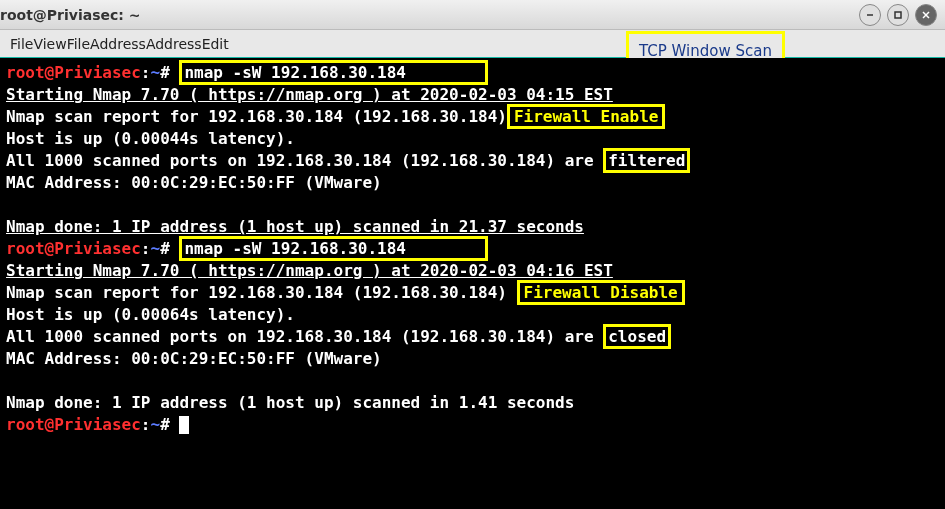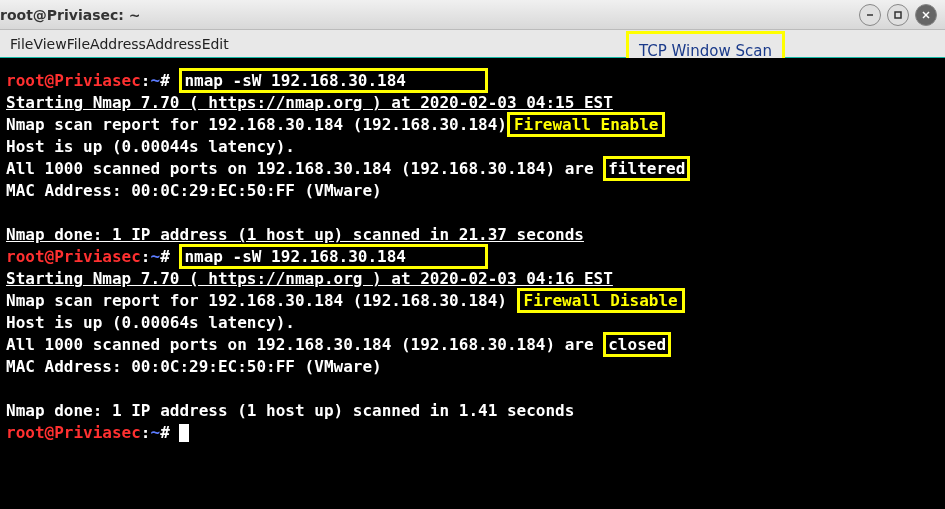--- a/index.html
+++ b/index.html
@@ -66,21 +66,21 @@
       color: #1a3a8a;
       font-weight: 500;
       background: #e8e8e8;
     }
     .terminal {
       background: #000;
       color: #fff;
       font-family: "DejaVu Sans Mono", "Courier New", monospace;
       font-size: 16px;
       line-height: 22px;
-      padding: 12px 6px;
+      padding: 4px 6px;
       height: calc(100% - 58px);
       white-space: pre;
       position: relative;
       font-weight: bold;
     }
     .red { color: #ff3030; }
     .blue { color: #5c7cff; }
     .box-yellow {
       border: 3px solid #ffff00;
       padding: 0 2px;

